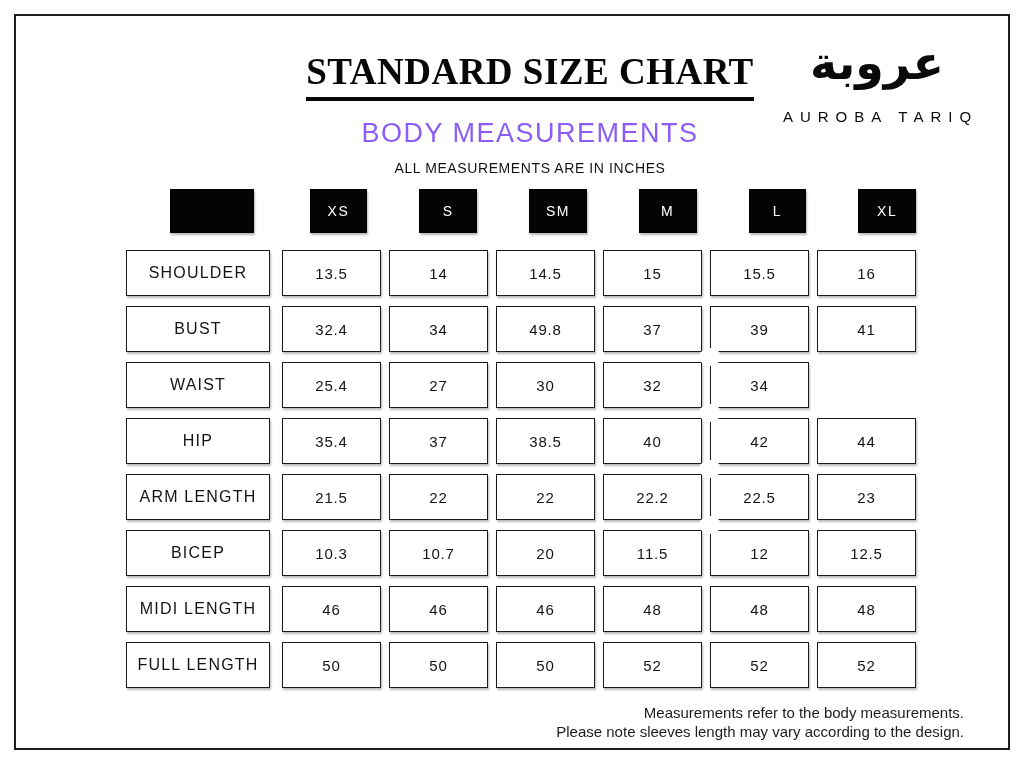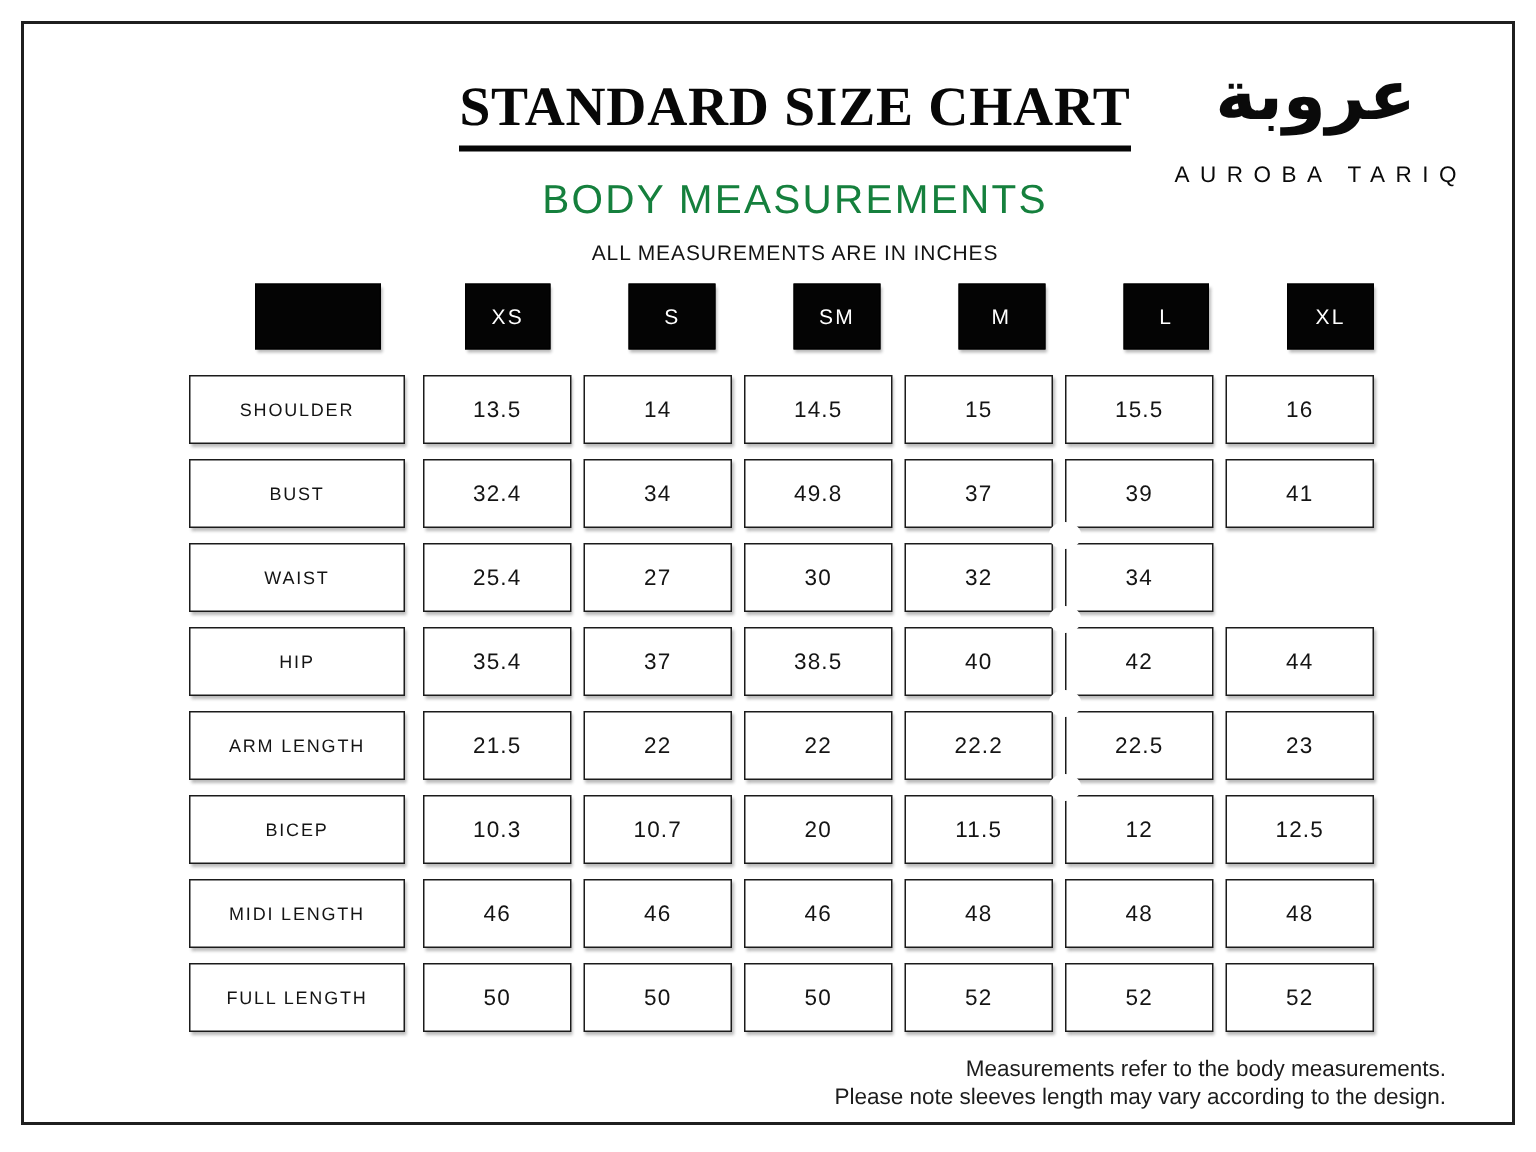--- a/index.html
+++ b/index.html
@@ -32,21 +32,21 @@
     border-bottom: 4px solid #070707;
     padding-bottom: 4px;
     white-space: nowrap;
     font-family: Liberation Serif, serif;
   }
   .sub-title {
     margin-top: 17px;
     font-size: 27px;
     font-weight: 400;
     letter-spacing: 1.5px;
-    color: #15803d;
+    color: #8b5cf6;
   }
   .units-note {
     margin-top: 11px;
     font-size: 14px;
     letter-spacing: 0.6px;
     color: #131313;
   }
   
   .logo {
     position: absolute;
@@ -94,21 +94,21 @@
     display: flex;
     align-items: center;
     justify-content: center;
     font-size: 15px;
     letter-spacing: 0.8px;
     color: #141414;
   }
   .cell.label {
     width: 144px;
     margin-right: 4px;
-    font-size: 12px;
+    font-size: 16px;
     letter-spacing: 1.2px;
   }
   .cell.head {
     background: #040404;
     border-color: #000000;
     color: #ffffff;
     font-size: 14px;
     letter-spacing: 1.5px;
     margin-left: 44px;
   }

